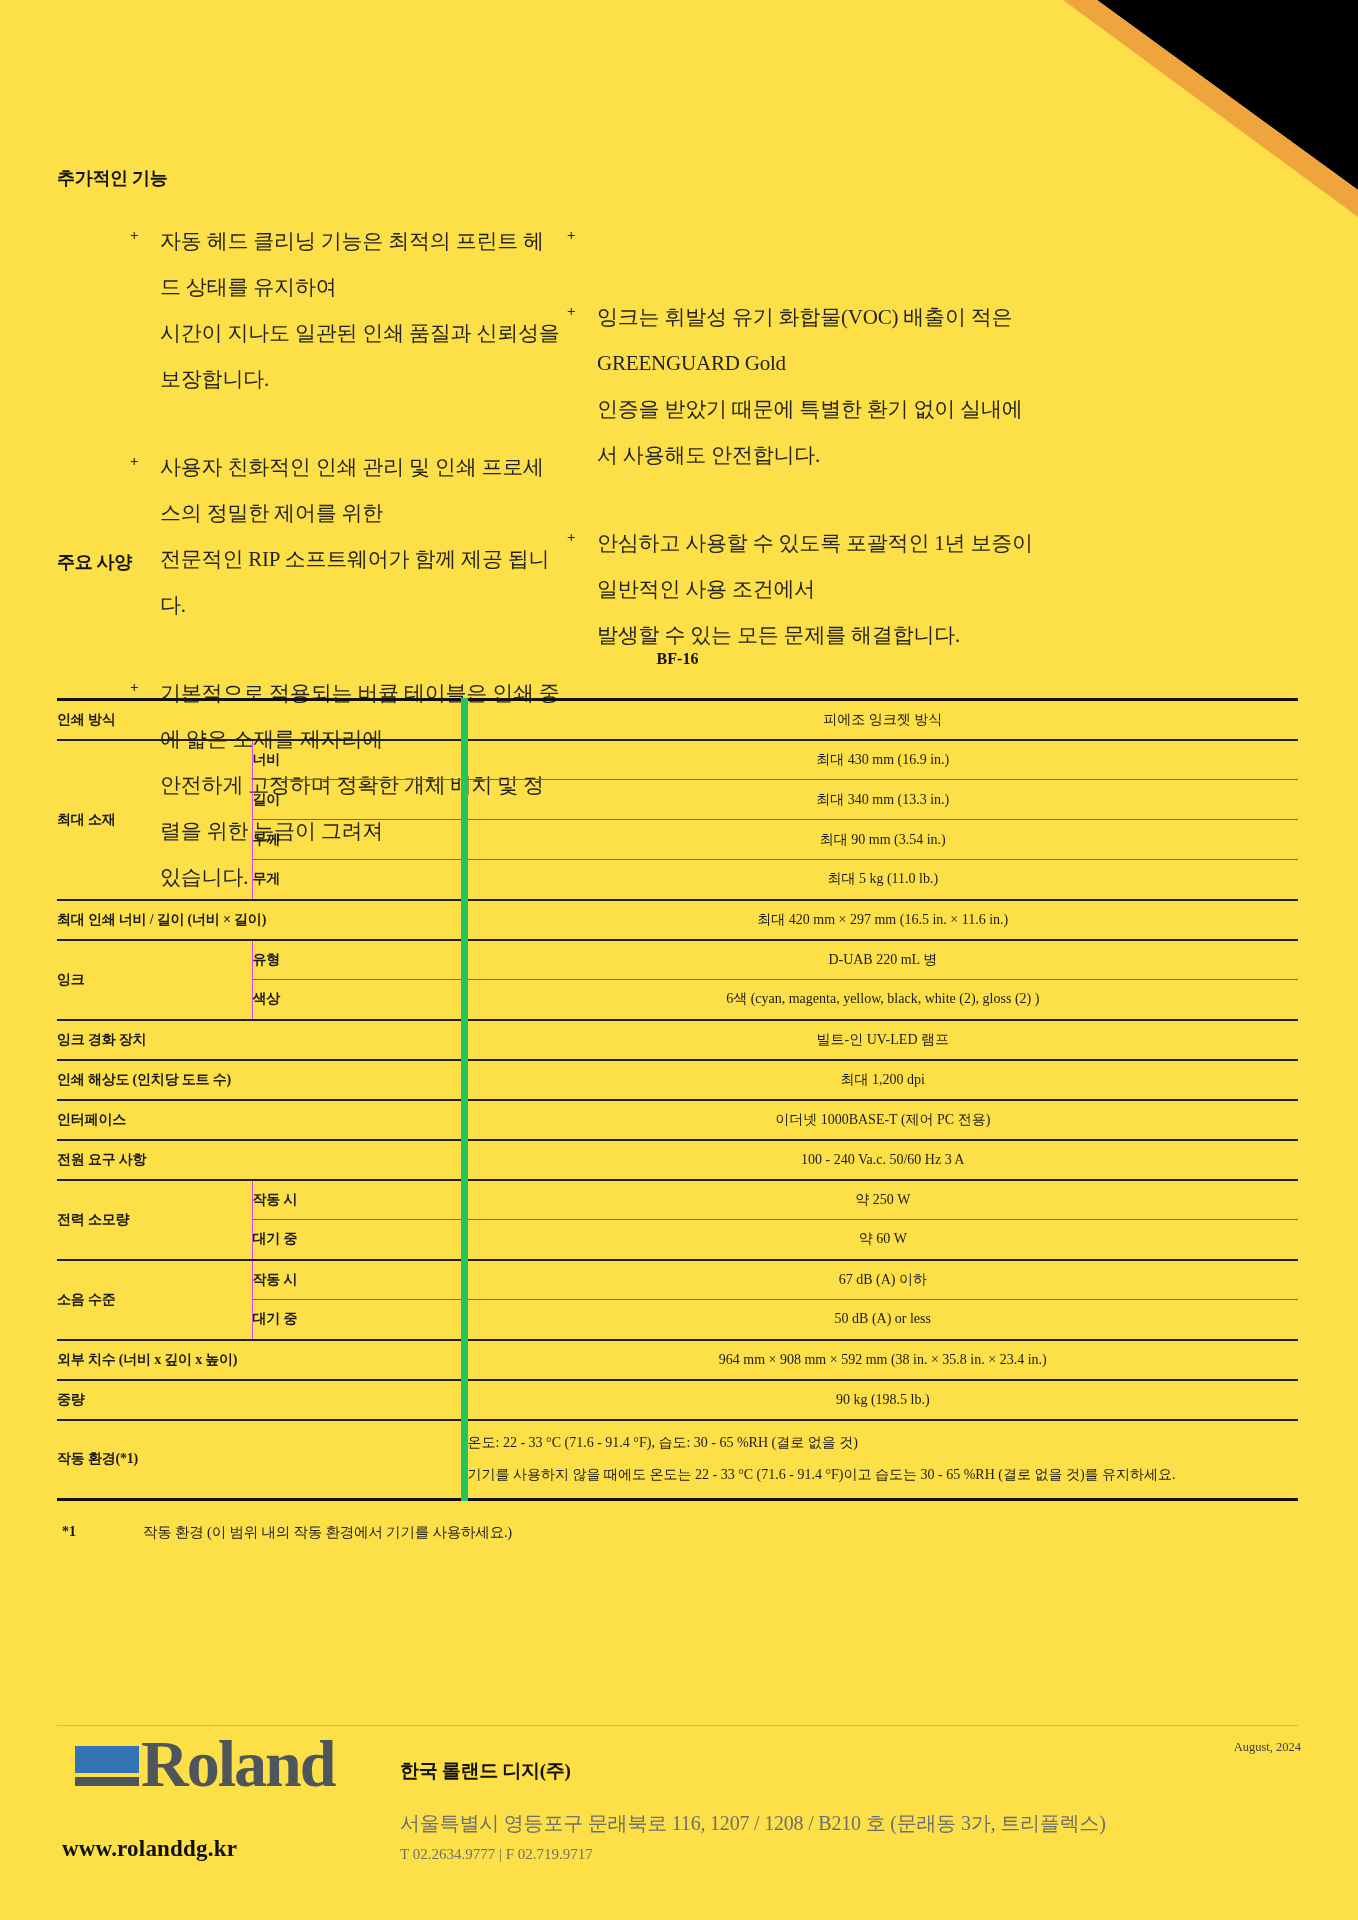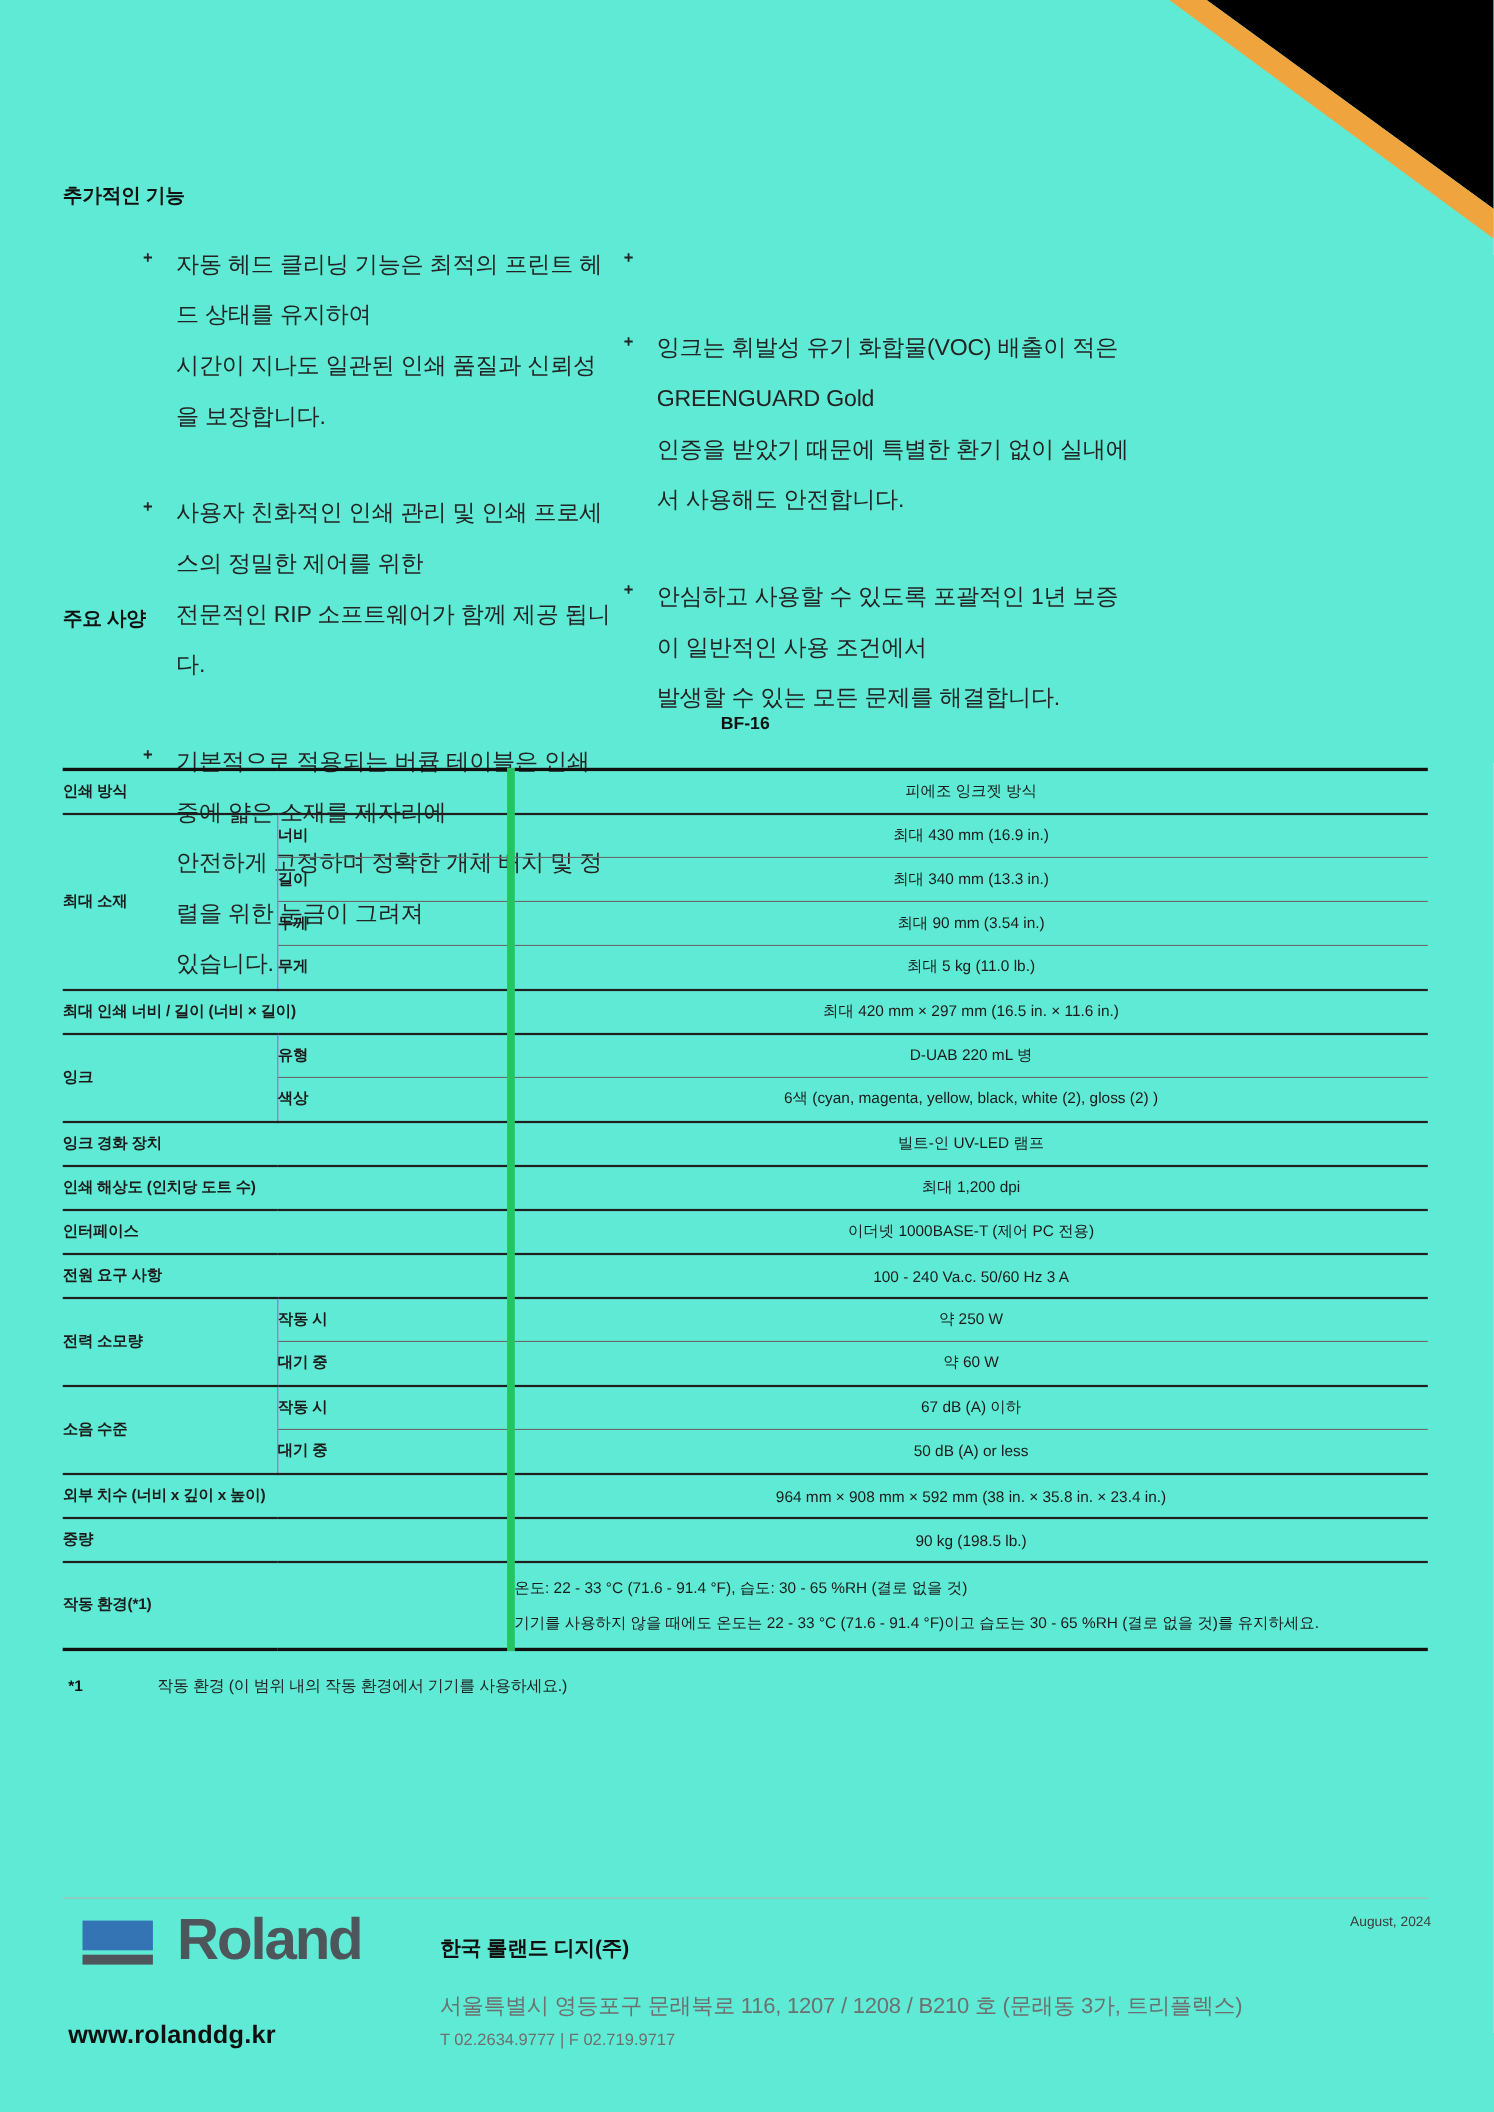--- a/index.html
+++ b/index.html
@@ -1,18 +1,18 @@
 <!DOCTYPE html>
 <html><head>
 <meta charset="utf-8">
 <style>
   html,body{margin:0;padding:0;background:#e8e8e8;}
   .page{
-    position:relative;width:1358px;height:1920px;background:#5eead4;
-    font-family:Liberation Sans, sans-serif;color:#1c1c1c;
+    position:relative;width:1358px;height:1920px;background:#fde047;
+    font-family:Liberation Serif, serif;color:#1c1c1c;
     overflow:hidden;margin:0 auto;
   }
   
   .corner{position:absolute;top:0;right:0;width:340px;height:230px;}
   
   .h-sec{position:absolute;left:57px;font-size:18px;font-weight:700;color:#111;letter-spacing:-0.3px;}
   
   .col{position:absolute;top:218px;}
   .col-left{left:130px;width:430px;}
   .col-right{left:567px;width:470px;}
@@ -51,21 +51,21 @@
   .chart .xt22{left:141px;} .chart .xt33{left:184px;}
   .chart .xf{position:absolute;top:95px;width:48px;text-align:center;font-size:12px;color:#333;}
   .chart .xf1{left:131px;} .chart .xf2{left:174px;}
   .chart .xlabel{position:absolute;top:114px;left:116px;width:114px;text-align:center;font-size:12px;color:#333;}
   
   .divider{position:absolute;left:57px;top:1725px;width:1241px;height:1px;background:#b5b5b5;}
   .f-date{position:absolute;right:57px;top:1740px;font-size:12.5px;color:#3d3d3d;}
   .logo{position:absolute;left:75px;top:1744px;width:330px;height:56px;}
   .logo .mark-blue{position:absolute;left:0;top:2px;width:64px;height:27px;background:#3474b5;}
   .logo .mark-bar{position:absolute;left:0;top:33px;width:64px;height:9px;background:#4e555b;}
-  .logo .word{position:absolute;left:66px;top:-6px;font-size:53px;font-weight:700;color:#4e555b;letter-spacing:-2px;line-height:52px;margin-left:20px;}
+  .logo .word{position:absolute;left:66px;top:-6px;font-size:66px;font-weight:700;color:#4e555b;letter-spacing:-2px;line-height:52px;}
   .website{position:absolute;left:62px;top:1836px;font-size:23px;font-weight:700;color:#101010;letter-spacing:0.2px;}
   .company{position:absolute;left:400px;top:1758px;font-size:19px;font-weight:700;color:#111;letter-spacing:-0.3px;}
   .address{position:absolute;left:400px;top:1810px;font-size:20px;color:#6f6f6f;letter-spacing:-0.2px;}
   .phone{position:absolute;left:400px;top:1846px;font-size:15px;color:#6f6f6f;}
 </style>
 </head>
 <body>
 
 <div class="page">
 

